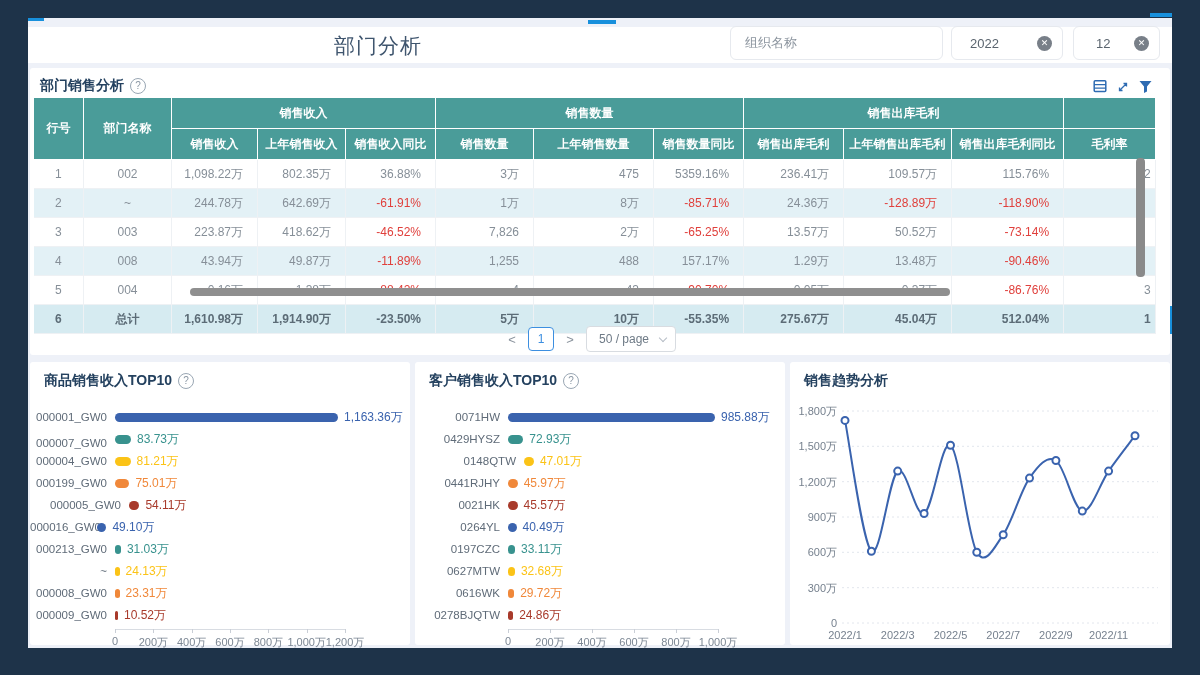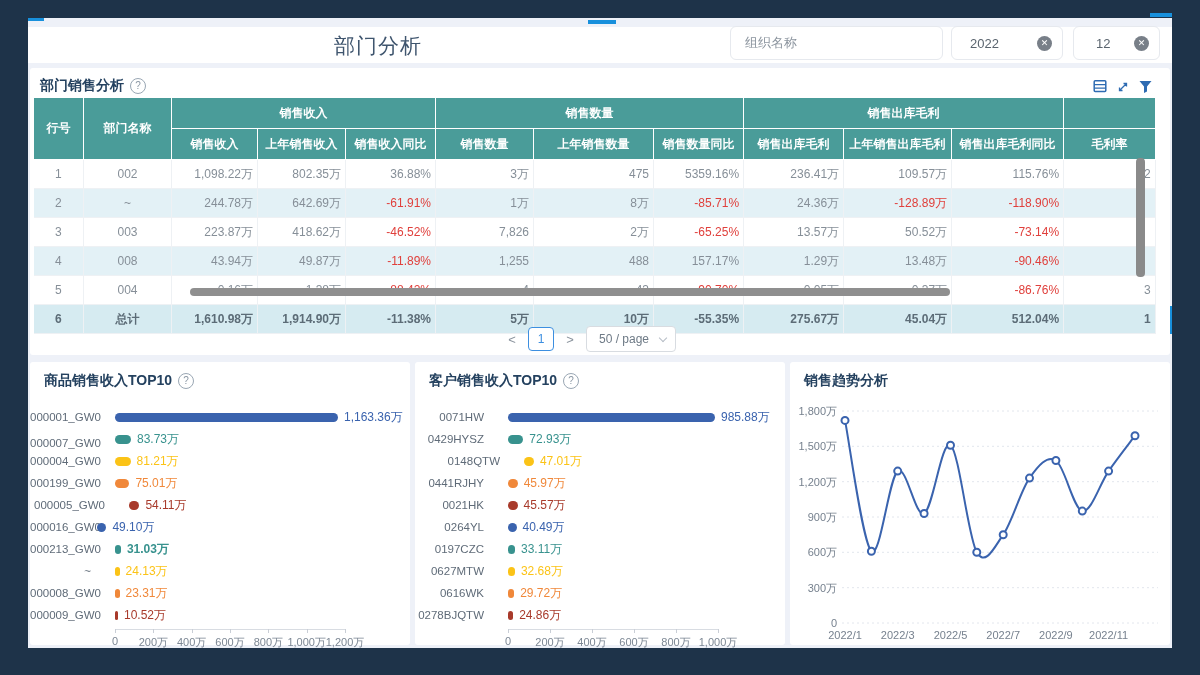--- a/index.html
+++ b/index.html
@@ -28,37 +28,37 @@
 
   .table-panel{left:30px;top:68px;width:1140px;height:287px;overflow:hidden}
   .table-panel .panel-head{left:10px;top:9px}
   .tbl-toolbar{position:absolute;right:18px;top:11px;display:flex;gap:10px;align-items:center}
   table{position:absolute;left:3px;top:29px;width:1122px;border-collapse:collapse;table-layout:fixed;font-size:12px}
   th{background:#4a9c99;color:#fff;font-weight:bold;height:30px;border:1px solid rgba(255,255,255,.45);padding:0 2px;overflow:hidden;white-space:nowrap}
   td{height:28px;color:#868f98;border-right:1px solid #eef1f4;border-bottom:1px solid #eef1f4;padding:0;overflow:hidden;white-space:nowrap}
   tr.alt td{background:#e3f1f6}
   tr.total td{background:#d6ebf1;color:#5c6c77;font-weight:bold}
   td.center{text-align:center}
-  td.num{text-align:right;padding-right:4px}
+  td.num{text-align:right;padding-right:14px}
   td.frag{text-align:left;padding-left:80px}
   td.neg{color:#e0403c}
   .h-scrollbar{position:absolute;left:160px;top:220px;width:760px;height:8px;background:#8f8f8f;border-radius:4px;z-index:5}
   .v-scrollbar{position:absolute;left:1106px;top:90px;width:9px;height:119px;background:#8a8a8a;border-radius:4px;z-index:5}
   .pagination{position:absolute;left:0;right:20px;top:258px;display:flex;justify-content:center;align-items:center;gap:8px}
   .pg-arrow{min-width:16px;text-align:center;font-size:13px;color:#8a939d}
   .pg-num{width:26px;height:24px;line-height:22px;text-align:center;font-size:12px;color:#3d8fe0;border:1px solid #3d8fe0;border-radius:4px;box-sizing:border-box;background:#fff}
   .pg-size{position:relative;height:26px;line-height:24px;border:1px solid #d8dce1;border-radius:4px;padding:0 26px 0 12px;font-size:12px;color:#6e7a86;box-sizing:border-box;background:#fff}
   .pg-size::after{content:"";position:absolute;right:9px;top:8px;width:5px;height:5px;border:solid #b6bdc6;border-width:0 1.5px 1.5px 0;transform:rotate(45deg)}
 
   .cp-left{left:30px;top:362px;width:380px;height:283px}
   .cp-mid{left:415px;top:362px;width:370px;height:283px}
   .cp-right{left:790px;top:362px;width:380px;height:283px}
   .bar-chart{position:absolute;left:0;right:0;top:44px}
   .bar-row{display:flex;align-items:center;height:22px}
-  .bar-label{flex:none;text-align:right;padding-right:24px;box-sizing:border-box;font-size:11.5px;color:#5f6b78;white-space:nowrap}
+  .bar-label{flex:none;text-align:right;padding-right:8px;box-sizing:border-box;font-size:11.5px;color:#5f6b78;white-space:nowrap}
   .bar{flex:none;height:9px;border-radius:5px}
   .bar-value{margin-left:6px;font-size:12px;white-space:nowrap}
   .bar-axis{position:relative;margin-top:3px;height:22px}
   .axis-line{position:absolute;top:0;height:1px;background:#d8dce2}
   .tick-mark{position:absolute;top:0;width:1px;height:4px;background:#c9ced6}
   .tick-label{position:absolute;top:6px;transform:translateX(-50%);font-size:11px;color:#7c8794;white-space:nowrap}
   .line-chart{position:absolute;left:0;top:34px}
   .ax-t{font-size:11px;fill:#76818e}
 </style>
 </head>
@@ -208,21 +208,21 @@
           <td class="num">0.05万</td>
           <td class="num">0.37万</td>
           <td class="num neg">-86.76%</td>
           <td class="frag">3</td>
         </tr>
         <tr class="total">
           <td class="center">6</td>
           <td class="center">总计</td>
           <td class="num">1,610.98万</td>
           <td class="num">1,914.90万</td>
-          <td class="num neg">-11.38%</td>
+          <td class="num neg">-23.50%</td>
           <td class="num">5万</td>
           <td class="num">10万</td>
           <td class="num neg">-55.35%</td>
           <td class="num">275.67万</td>
           <td class="num">45.04万</td>
           <td class="num">512.04%</td>
           <td class="frag">1</td>
         </tr>
       </tbody>
   </table>
@@ -268,21 +268,21 @@
         <span class="bar-value" style="color: rgb(168, 58, 43);">54.11万</span>
       </div>
       <div class="bar-row">
         <span class="bar-label" style="width: 67px;">000016_GW0</span>
         <span class="bar" style="width: 9.4px; background: rgb(58, 99, 174);"></span>
         <span class="bar-value" style="color: rgb(58, 99, 174);">49.10万</span>
       </div>
       <div class="bar-row">
         <span class="bar-label" style="width: 85px;">000213_GW0</span>
         <span class="bar" style="width: 5.9px; background: rgb(56, 146, 142);"></span>
-        <span class="bar-value" style="color: rgb(56, 146, 142); font-weight: bold;">31.03万</span>
+        <span class="bar-value" style="color: rgb(56, 146, 142);">31.03万</span>
       </div>
       <div class="bar-row">
         <span class="bar-label" style="width: 85px;">~</span>
         <span class="bar" style="width: 4.6px; background: rgb(251, 195, 23);"></span>
         <span class="bar-value" style="color: rgb(251, 195, 23);">24.13万</span>
       </div>
       <div class="bar-row">
         <span class="bar-label" style="width: 85px;">000008_GW0</span>
         <span class="bar" style="width: 4.5px; background: rgb(240, 136, 58);"></span>
         <span class="bar-value" style="color: rgb(240, 136, 58);">23.31万</span>

